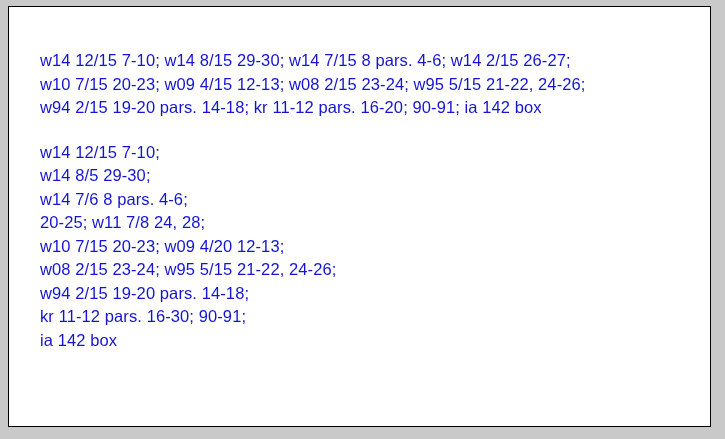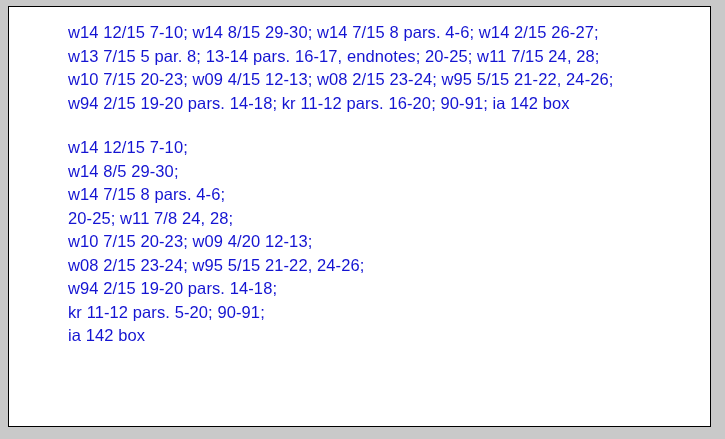--- a/index.html
+++ b/index.html
@@ -20,23 +20,22 @@
     width: 703px;
     height: 421px;
     background: #ffffff;
     border: 1px solid #000000;
     box-sizing: border-box;
     overflow: hidden;
   }
   .content {
     position: absolute;
     left: 31px;
-    top: 14px;
+    top: 42px;
     right: 8px;
-    margin-left: 28px;
   }
   .ref-block {
     color: #1414d2;
     font-size: 16.5px;
     line-height: 23.5px;
     letter-spacing: 0.1px;
     white-space: nowrap;
   }
   .ref-line {
     white-space: nowrap;
@@ -46,33 +45,32 @@
   }
 </style>
 </head>
 <body>
 
 <div class="page">
   <div class="content">
 
     <div class="ref-block">
       <div class="ref-line">w14 12/15 7-10; w14 8/15 29-30; w14 7/15 8 pars. 4-6; w14 2/15 26-27;</div>
-      <div class="ref-line">w13 7/15 5 par. 8; 13-14 pars. 16-17, endnotes; 20-25; w11 7/15 24, 28;</div>
       <div class="ref-line">w10 7/15 20-23; w09 4/15 12-13; w08 2/15 23-24; w95 5/15 21-22, 24-26;</div>
       <div class="ref-line">w94 2/15 19-20 pars. 14-18; kr 11-12 pars. 16-20; 90-91; ia 142 box</div>
     </div>
 
     <div class="block-gap"></div>
 
     <div class="ref-block">
       <div class="ref-line">w14 12/15 7-10;</div>
       <div class="ref-line">w14 8/5 29-30;</div>
-      <div class="ref-line">w14 7/15 8 pars. 4-6;</div>
+      <div class="ref-line">w14 7/6 8 pars. 4-6;</div>
       <div class="ref-line">20-25; w11 7/8 24, 28;</div>
       <div class="ref-line">w10 7/15 20-23; w09 4/20 12-13;</div>
       <div class="ref-line">w08 2/15 23-24; w95 5/15 21-22, 24-26;</div>
       <div class="ref-line">w94 2/15 19-20 pars. 14-18;</div>
-      <div class="ref-line">kr 11-12 pars. 5-20; 90-91;</div>
+      <div class="ref-line">kr 11-12 pars. 16-30; 90-91;</div>
       <div class="ref-line">ia 142 box</div>
     </div>
 
   </div>
 </div>
 
 </body></html>

